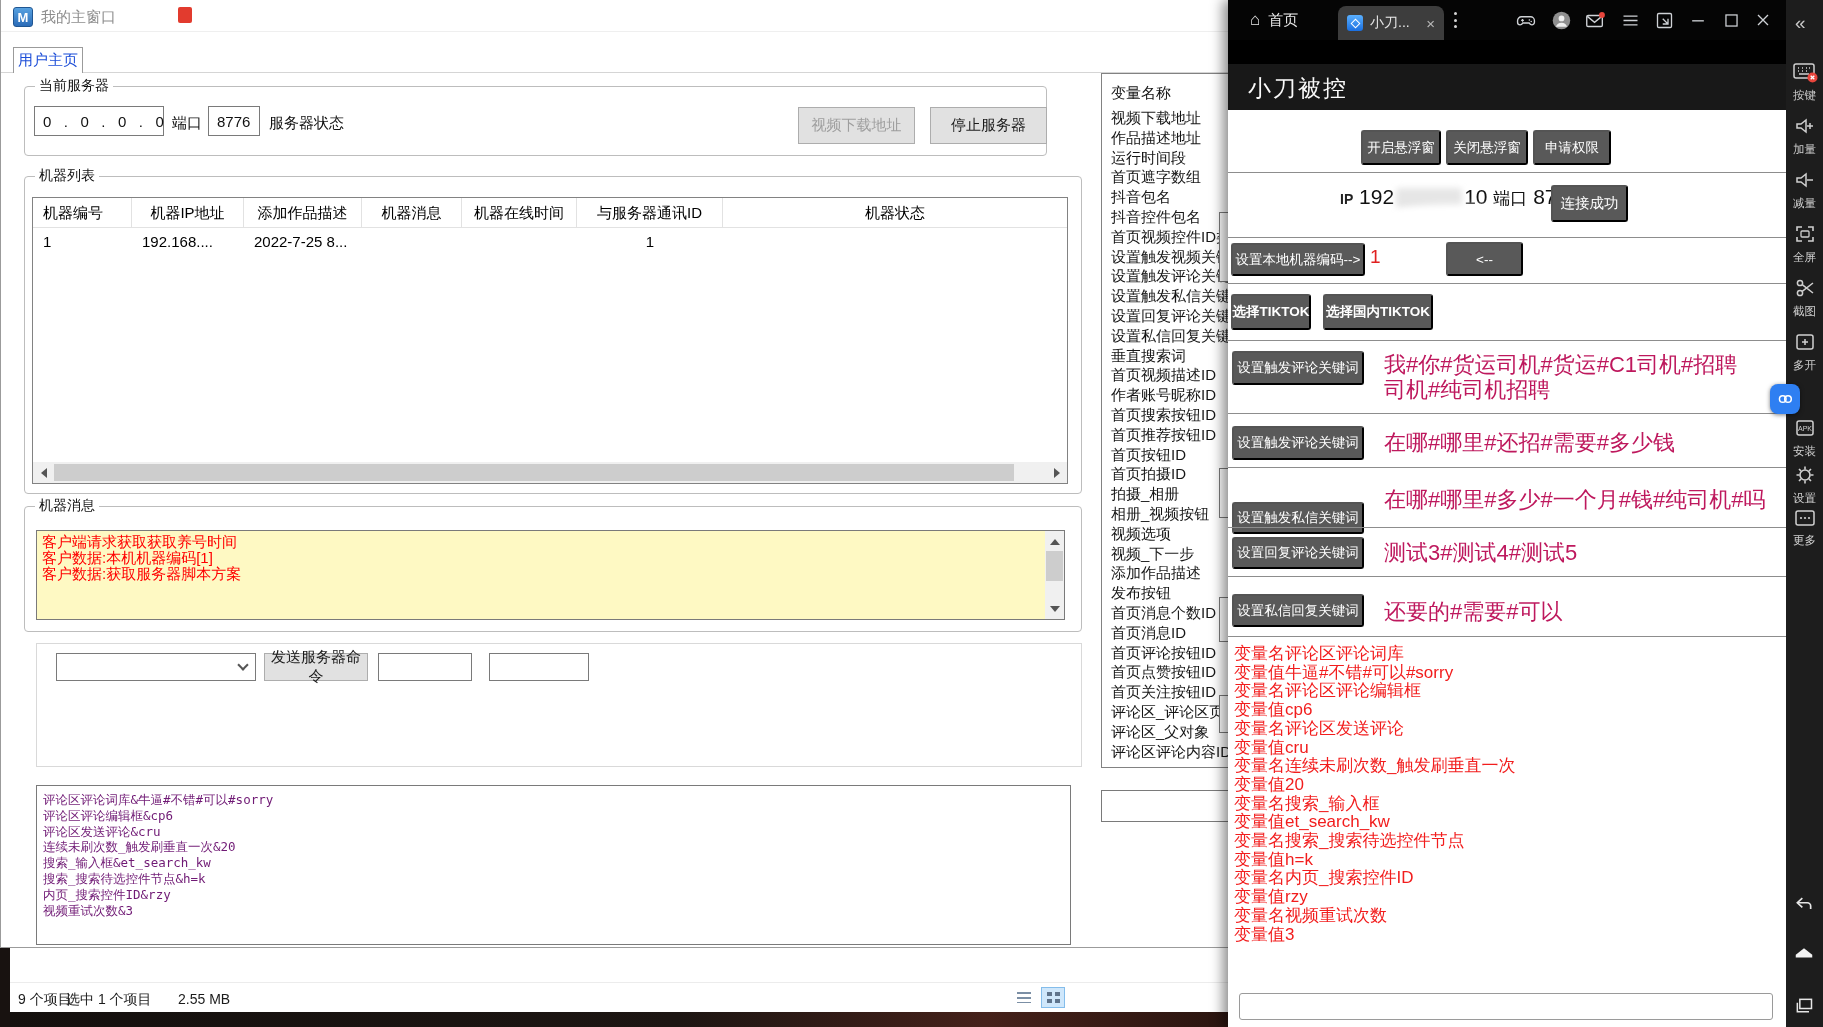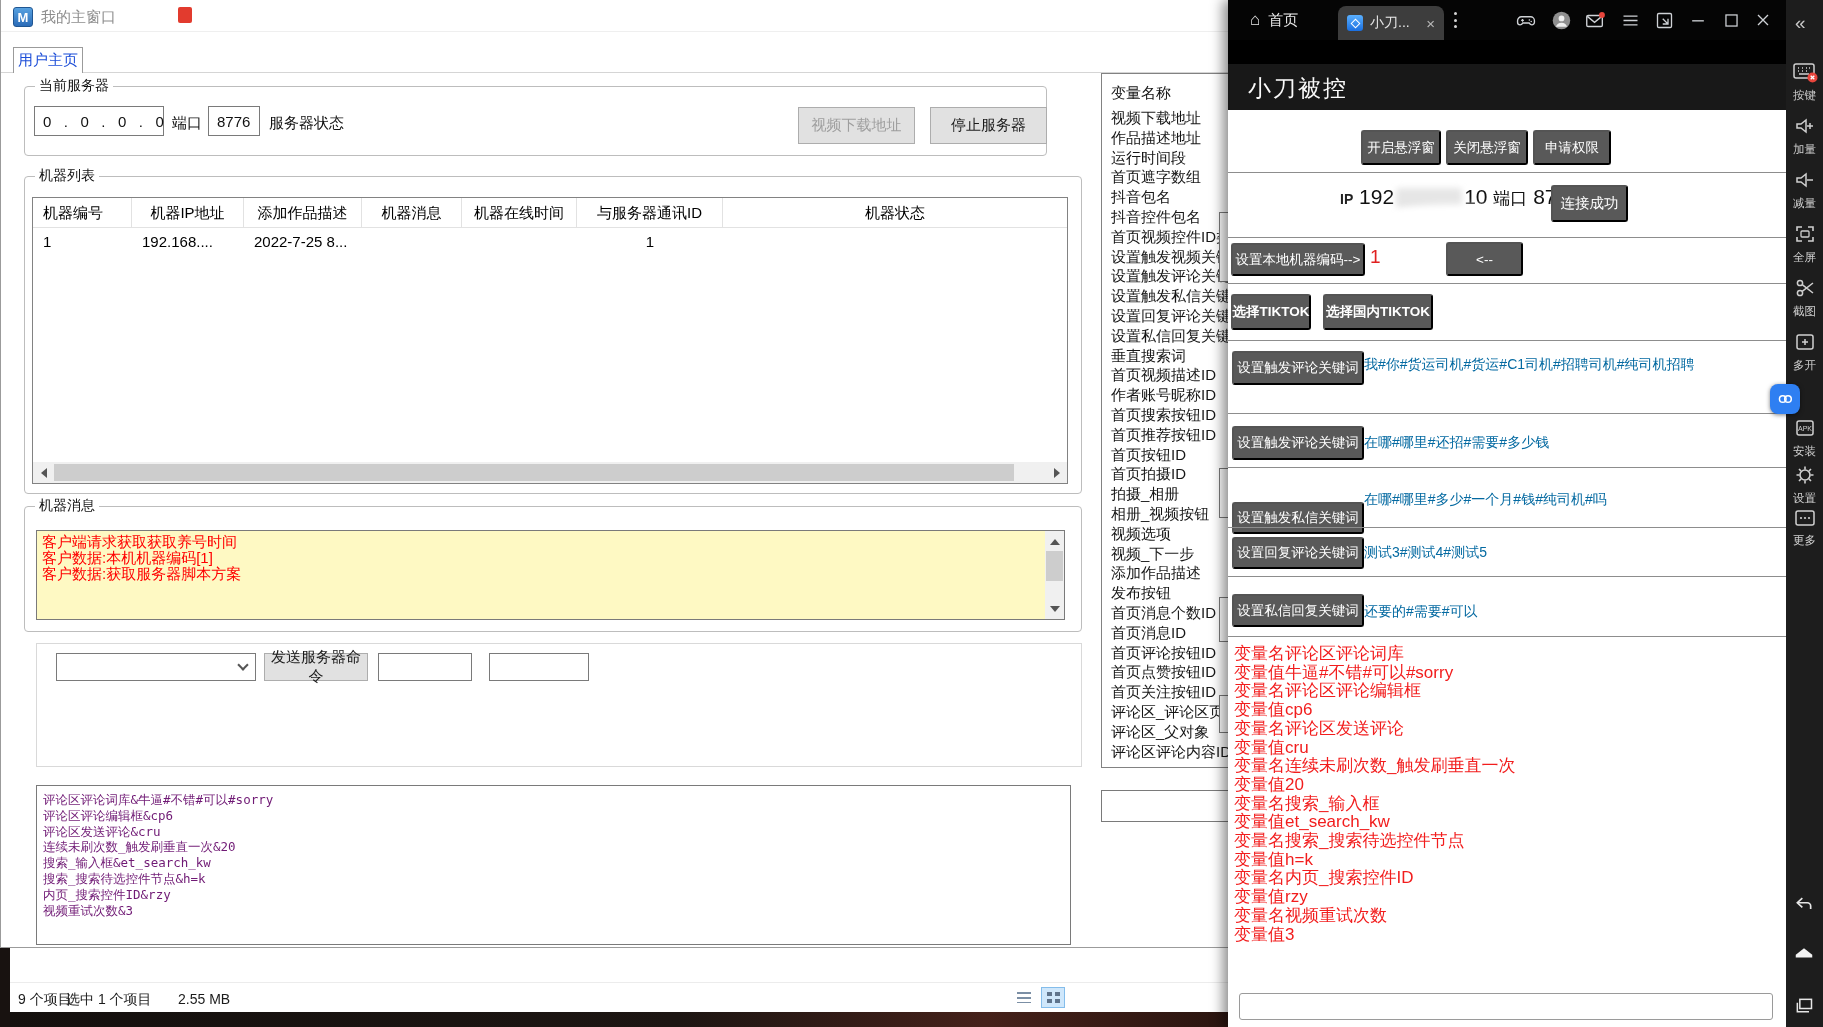--- a/index.html
+++ b/index.html
@@ -118,21 +118,21 @@
 #rw-title{position:absolute;left:20px;top:9px;color:#fafafa;font-size:23px;letter-spacing:2px}
 .sep{position:absolute;left:0;width:558px;height:1px;background:#8d8d8d}
 .darkbtn{position:absolute;background:#595959;color:#fff;display:flex;align-items:center;justify-content:center;border-radius:3px;font-size:13.5px;white-space:nowrap;padding:0 4px}
 .darkbtn.bold{font-weight:bold}
 #rw-ip-line{position:absolute;left:112px;top:185px;display:flex;align-items:baseline;color:#111;white-space:pre}
 #rw-ip-line .small{font-size:14px;font-weight:bold;color:#222}
 #rw-ip-line .big{font-size:21px}
 #ip-blur{width:66px;height:20px;background:#e6e6e6;border-radius:4px;filter:blur(3px);align-self:center;margin:0 2px}
 #ip-smudge{position:absolute;left:164px;top:205px;width:120px;height:26px;background:rgba(255,255,255,.96);border-radius:50%;filter:blur(4px)}
 #rw-code-value{position:absolute;left:142px;top:246px;font-size:19px;color:#e02020}
-.kwval{position:absolute;left:136px;font-size:14px;color:#0369a1;line-height:25px}
+.kwval{position:absolute;left:156px;font-size:22px;color:#be185d;line-height:25px}
 #kw1-val{top:352px;width:372px}
 #rw-log{position:absolute;left:6px;top:645px}
 .logline{font-size:17px;line-height:18.7px;color:#f21d1d;white-space:nowrap}
 #rw-bottombar{position:absolute;left:11px;top:993px;width:534px;height:27px;background:#fff;border:1px solid #9a9a9a;border-radius:3px}
 
 
 #sidebar{left:1786px;top:0;width:37px;height:1027px;background:#1d1d1d}
 #sb-collapse{position:absolute;left:9px;top:12px;color:#c9c9c9;font-size:19px}
 .sb-item{position:absolute;left:0;width:37px;display:flex;flex-direction:column;align-items:center;gap:4px;color:#cfcfcf;font-size:11.5px}
 .sb-item svg{display:block}

